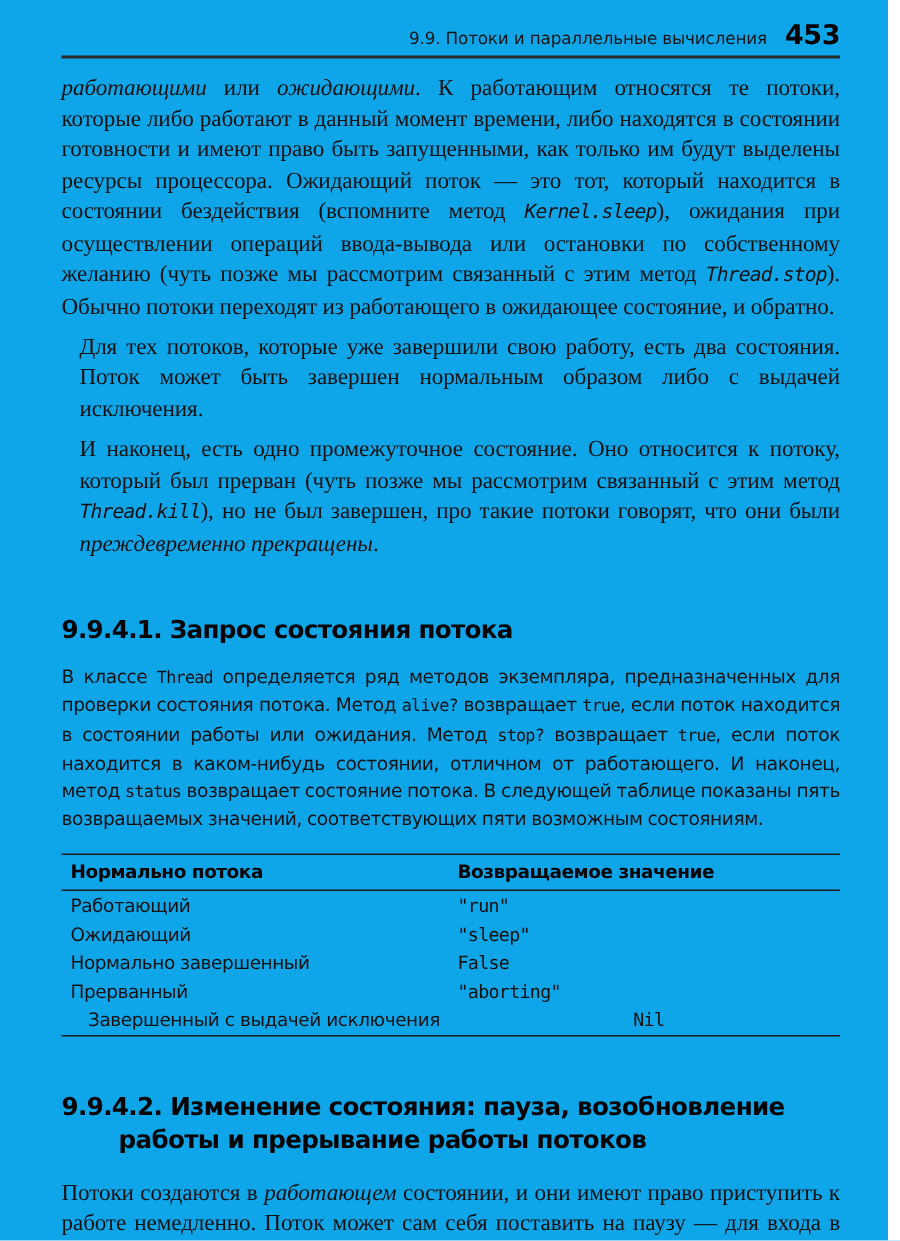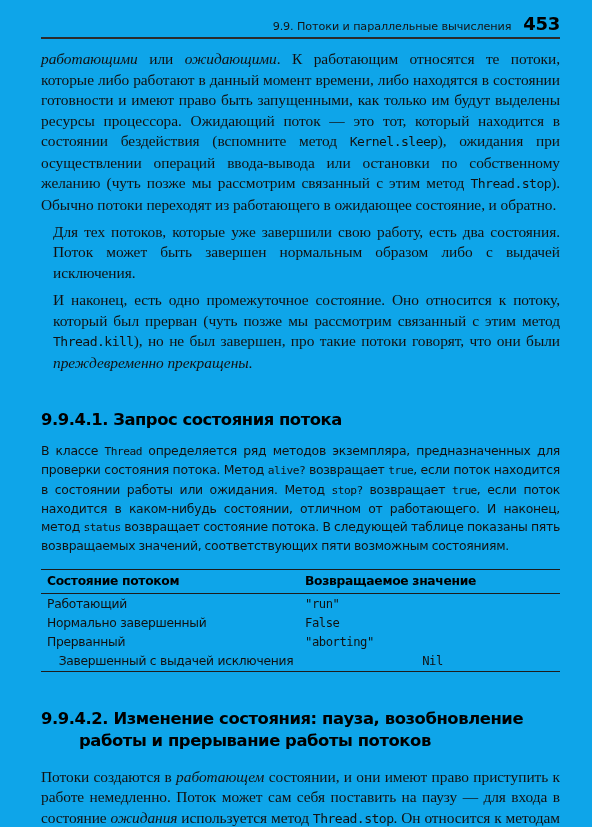--- a/index.html
+++ b/index.html
@@ -98,21 +98,21 @@
     font-style: italic;
   }
 
   
   code, .code {
     font-family: "DejaVu Sans Mono", monospace;
     font-style: normal;
     font-weight: normal;
     letter-spacing: -0.55px;
   }
-  .body-text code { font-size: 13.1px; }
+  .body-text code { font-size: 13.1px; font-style: italic; }
   .body-alt  code { font-size: 11.2px; letter-spacing: -0.5px; }
 
   
   .h-sub {
     font-family: "DejaVu Sans", sans-serif;
     font-weight: bold;
     font-size: 16.4px;
     color: #000000;
     letter-spacing: -0.45px;
     margin: 0;
@@ -209,30 +209,34 @@
 
     <div class="sp-before-table"></div>
 
     <table class="state-table">
       <colgroup>
         <col class="col-state">
         <col class="col-value">
       </colgroup>
       <thead>
         <tr>
-          <th>Состояние потоком</th>
+          <th>Нормально потока</th>
           <th class="val">Возвращаемое значение</th>
         </tr>
       </thead>
       <tbody>
         <tr>
           <td>Работающий</td>
           <td class="val"><span class="val-code">"run"</span></td>
         </tr>
         <tr>
+          <td>Ожидающий</td>
+          <td class="val"><span class="val-code">"sleep"</span></td>
+        </tr>
+        <tr>
           <td>Нормально завершенный</td>
           <td class="val"><span class="val-code">False</span></td>
         </tr>
         <tr>
           <td>Прерванный</td>
           <td class="val"><span class="val-code">"aborting"</span></td>
         </tr>
         <tr>
           <td>Завершенный с выдачей исключения</td>
           <td class="val"><span class="val-code">Nil</span></td>

